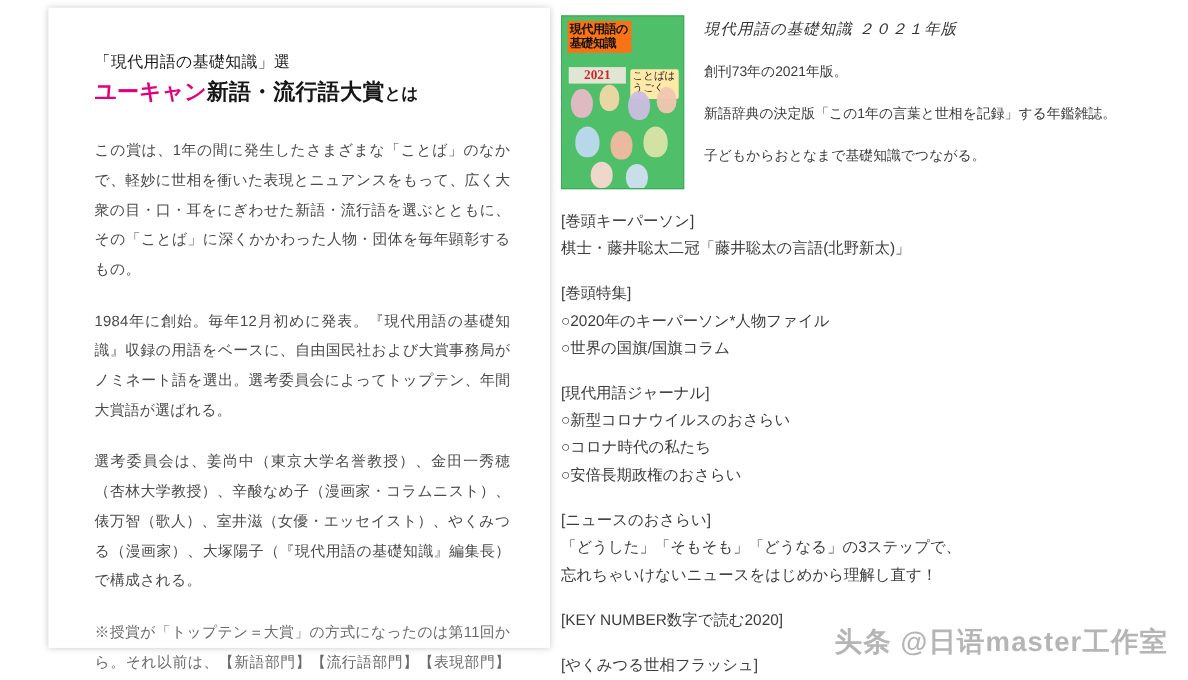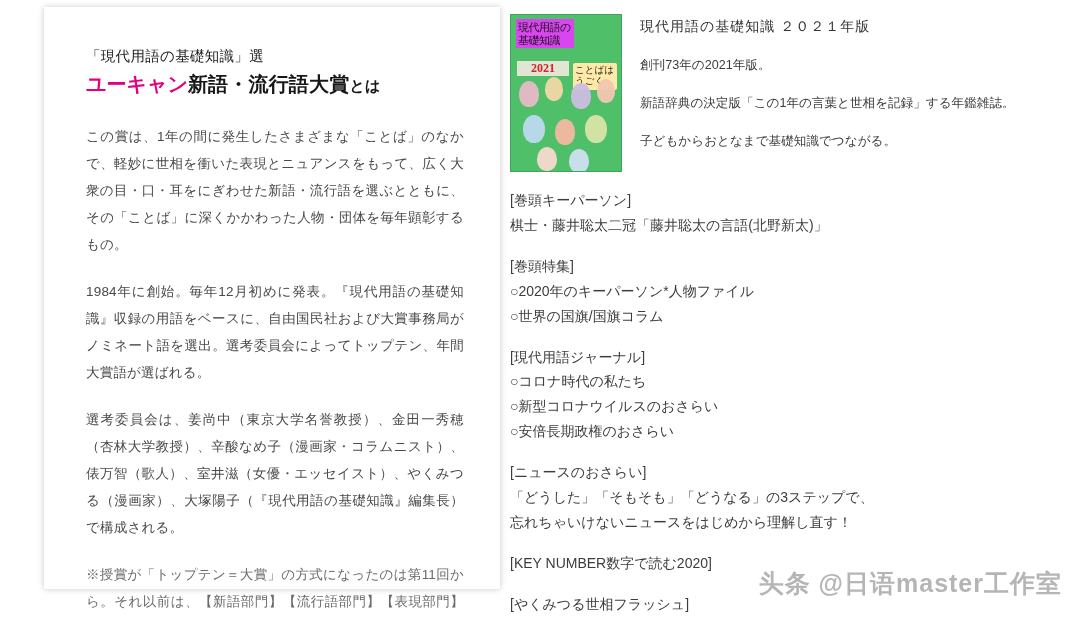--- a/index.html
+++ b/index.html
@@ -80,23 +80,23 @@
     overflow:hidden;
     border:1px solid #3ea85a;
     box-sizing:border-box;
   }
   .cover .ctitle{
     position:absolute;
     left:5px;top:4px;
     width:54px;
     font-family:"Liberation Serif", serif;
     font-size:11px;
-    font-weight:normal;
+    font-weight:bold;
     color:#111;
-    background:#d946ef;
+    background:#f97316;
     line-height:1.15;
     padding:2px 2px;
     letter-spacing:-0.5px;
   }
   .cover .cyear{
     position:absolute;
     left:6px;top:46px;
     font-family:"Liberation Serif", serif;
     font-size:12px;
     font-weight:bold;
@@ -125,20 +125,21 @@
   .cover .f{
     position:absolute;
     border-radius:50% 50% 45% 45%;
     opacity:0.95;
   }
   .book-title{
     font-size:14px;
     color:#333;
     margin:4px 0 18px 0;
     letter-spacing:1px;
+    font-style:italic;
   }
   .book-lines p{
     margin:16px 0 3px 0;
     font-size:12.6px;
     line-height:1.75;
     color:#3c3c3c;
   }
   .blk{
     margin-top:16px;
   }
@@ -223,22 +224,22 @@
     </div>
 
     <div class="blk">
       <p class="hd">[巻頭特集]</p>
       <p>○2020年のキーパーソン*人物ファイル</p>
       <p>○世界の国旗/国旗コラム</p>
     </div>
 
     <div class="blk">
       <p class="hd">[現代用語ジャーナル]</p>
+      <p>○新型コロナウイルスのおさらい</p>
       <p>○コロナ時代の私たち</p>
-      <p>○新型コロナウイルスのおさらい</p>
       <p>○安倍長期政権のおさらい</p>
     </div>
 
     <div class="blk">
       <p class="hd">[ニュースのおさらい]</p>
       <p>「どうした」「そもそも」「どうなる」の3ステップで、</p>
       <p>忘れちゃいけないニュースをはじめから理解し直す！</p>
     </div>
 
     <div class="blk">

